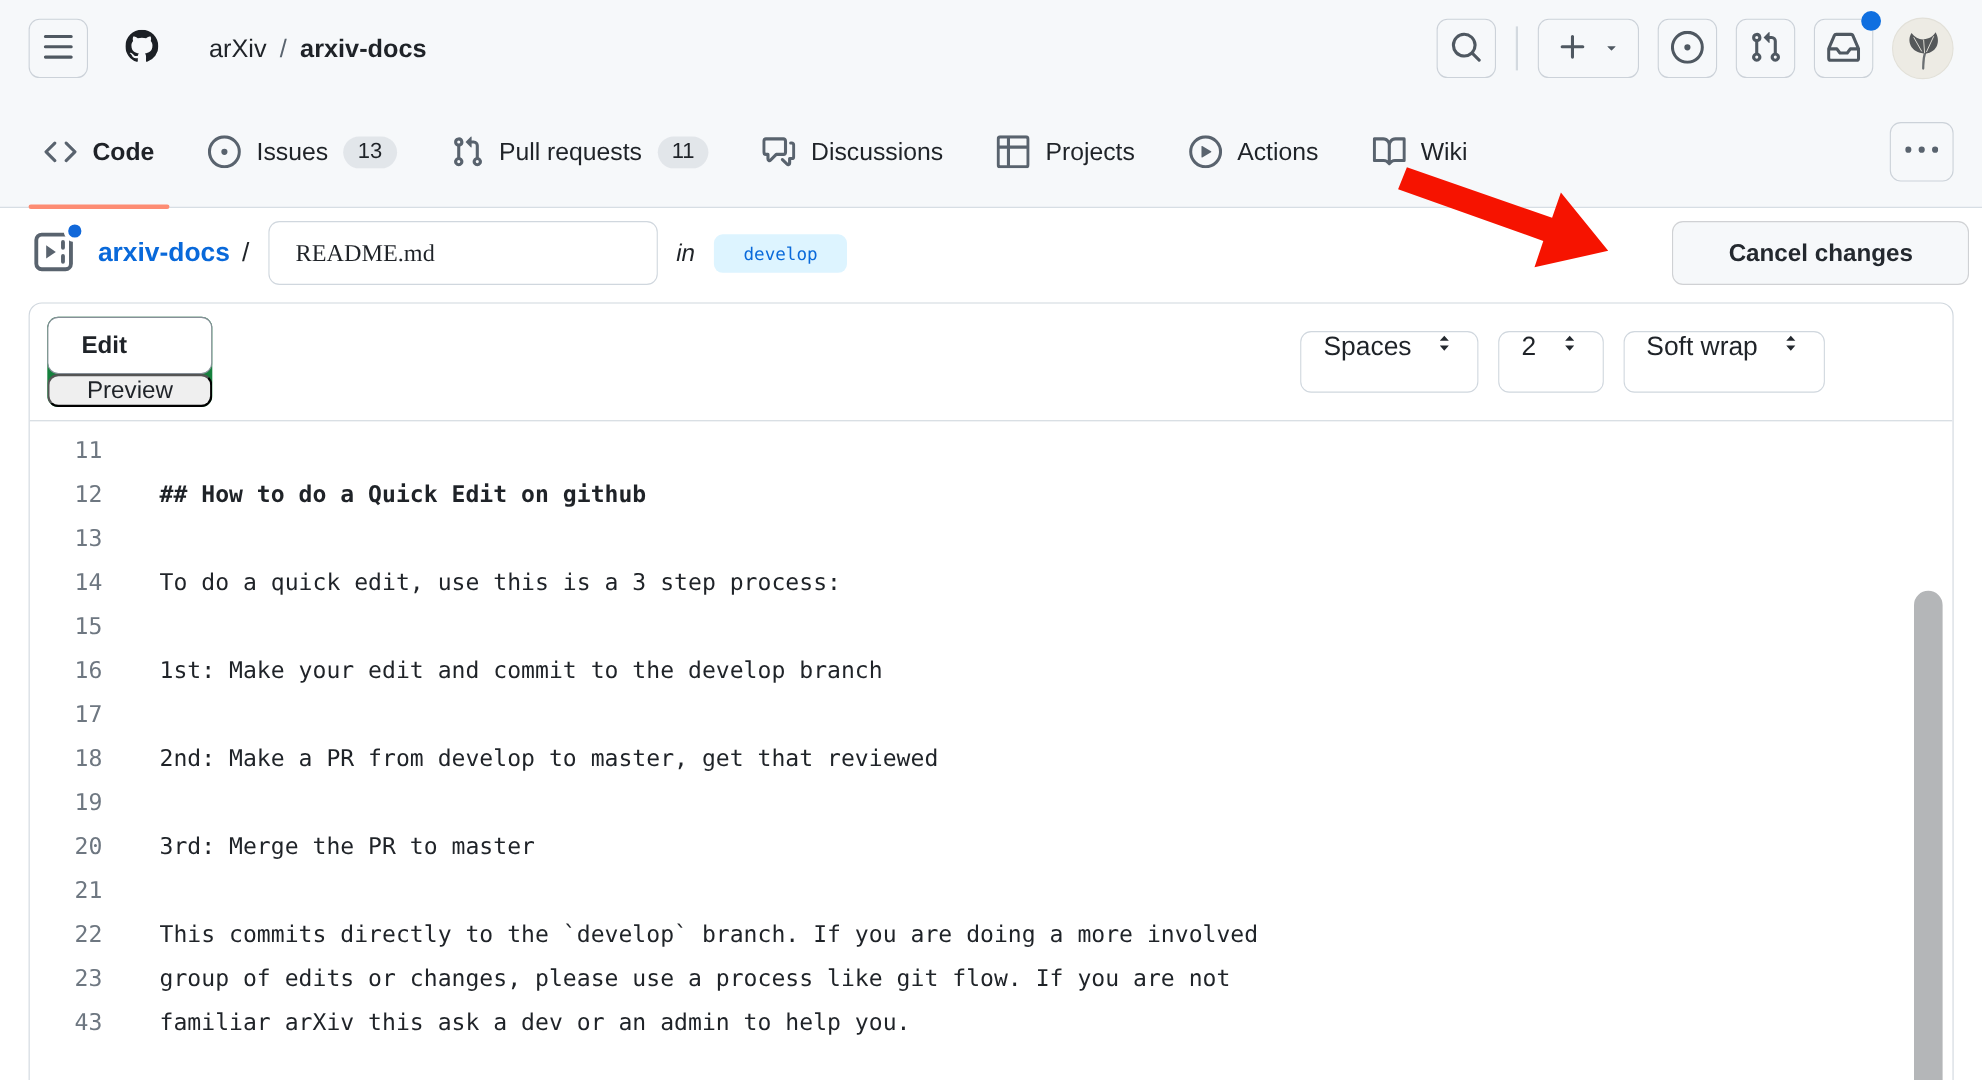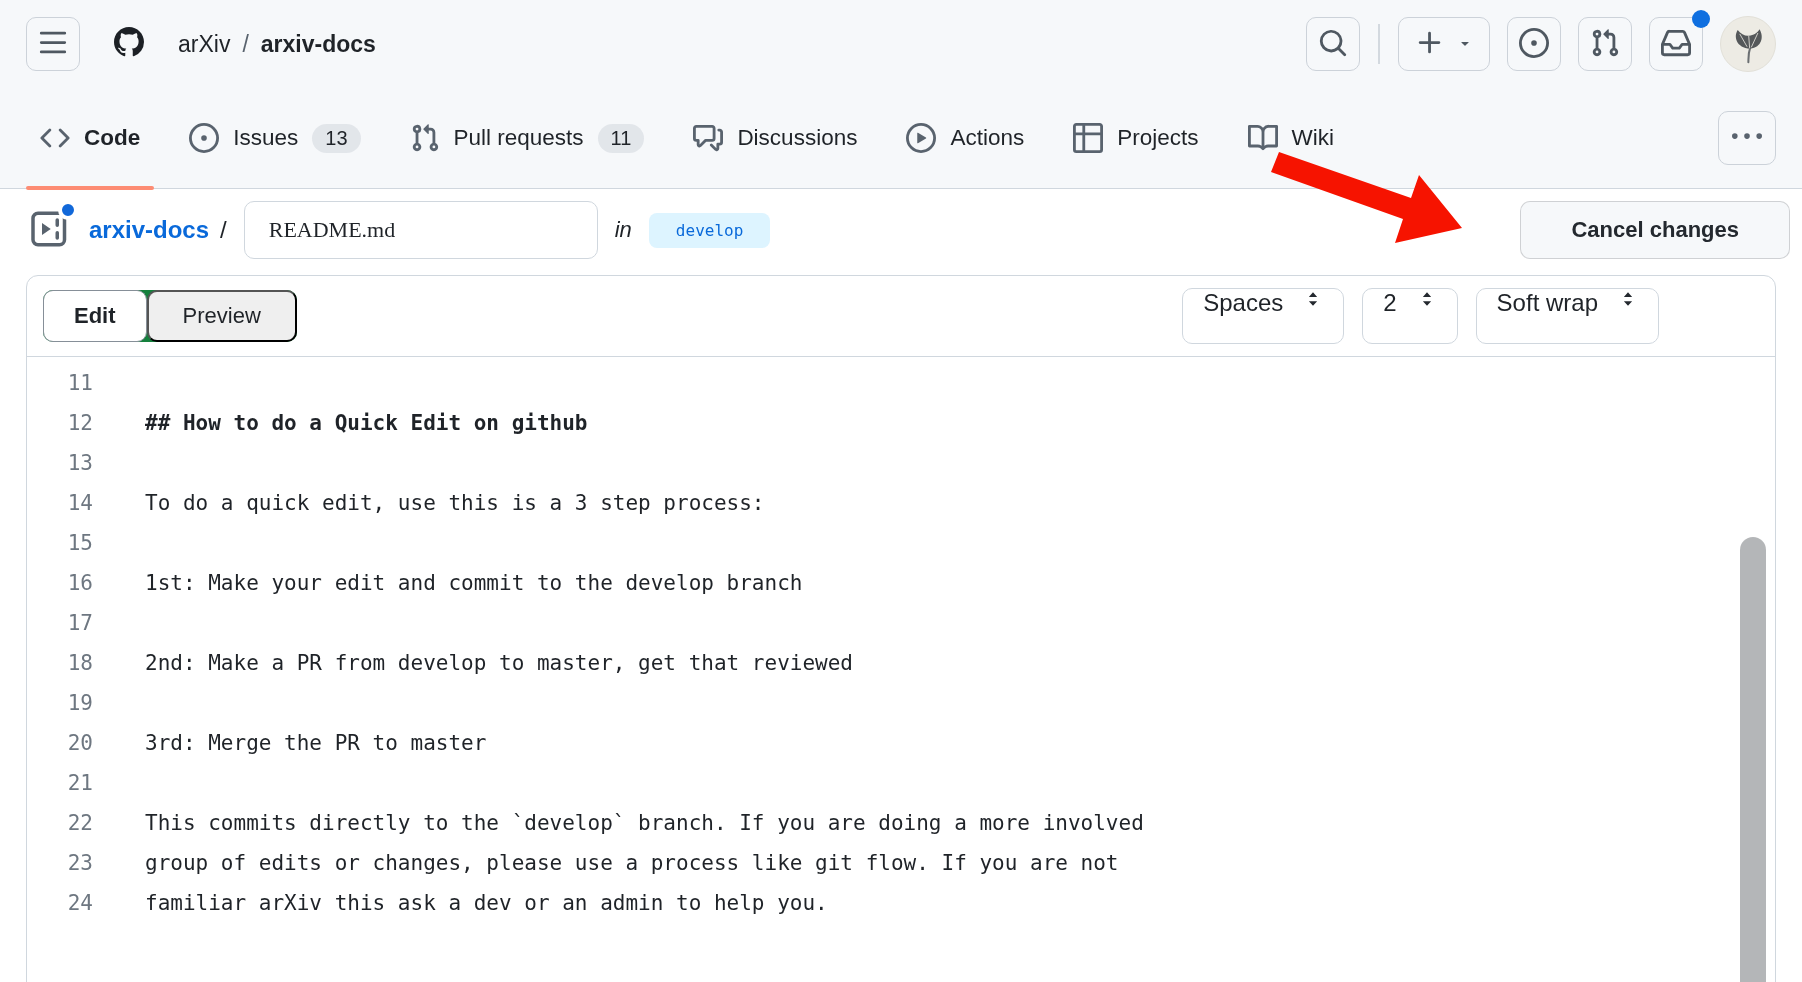--- a/index.html
+++ b/index.html
@@ -18,21 +18,21 @@
   .app{position:relative;width:1802px;height:982px;overflow:hidden;background:#fff;}
 
   
   .site-header{background:var(--header-bg);border-bottom:1.5px solid var(--border);}
   .header-top{height:88px;display:flex;align-items:center;padding:0 26px;gap:20px;}
   .icon-btn{width:54px;height:54px;flex:none;border:1.5px solid #ccd2d9;border-radius:10px;background:transparent;
             display:flex;align-items:center;justify-content:center;color:#4f5861;cursor:pointer;}
   .icon-btn svg{width:30px;height:30px;fill:currentColor;}
   .gh-logo{width:58px;height:58px;flex:none;display:flex;align-items:center;justify-content:center;cursor:pointer;}
   .gh-logo svg{width:58px;height:58px;fill:#1c2025;}
-  .breadcrumb{display:flex;align-items:center;gap:12px;font-size:23px;margin-left:0;}
+  .breadcrumb{display:flex;align-items:center;gap:12px;font-size:23px;margin-left:12px;}
   .crumb-owner{color:var(--fg);cursor:pointer;}
   .crumb-sep{color:#59636e;}
   .crumb-repo{color:var(--fg);font-weight:700;cursor:pointer;}
   .header-right{margin-left:auto;display:flex;align-items:center;gap:17px;}
   .v-divider{width:2px;height:40px;background:#d3d9df;margin:0 1px;}
   .plus-btn{width:92px;gap:12px;}
   .inbox-wrap{position:relative;}
   .notif-dot{position:absolute;top:-7px;right:-7px;width:18px;height:18px;border-radius:50%;background:#0f6fe0;}
   .avatar{width:56px;height:56px;border-radius:50%;background:#edebe4;border:1px solid #e2e0d8;overflow:hidden;
           display:flex;align-items:center;justify-content:center;cursor:pointer;}
@@ -68,21 +68,21 @@
   .btn{height:58px;border-radius:10px;font-size:22px;font-weight:600;display:flex;align-items:center;
        font-family:"Liberation Sans",sans-serif;cursor:pointer;}
   .btn-secondary{background:var(--header-bg);border:1.5px solid rgba(31,35,40,.18);color:#24292f;padding:0 50px;}
   .btn-primary{background:var(--accent);color:#fff;border:none;padding:0 42px;}
   .annotation-box{border:9px solid var(--annot);border-radius:8px;padding:14px 13px;}
 
   
   .editor-shell{margin:0 26px;border:1.5px solid var(--border);border-radius:12px;height:720px;
                 position:relative;overflow:hidden;background:#fff;}
   .editor-toolbar{display:flex;align-items:center;padding:12px 16px;border-bottom:1.5px solid var(--border);}
-  .segmented{background:#15803d;border-radius:10px;display:flex;align-items:stretch;}
+  .segmented{background:#15803d;border-radius:10px;display:flex;align-items:stretch;flex-direction:column;}
   .seg{padding:0 34px;font-size:22px;color:var(--fg);display:flex;align-items:center;cursor:pointer;border-radius:10px;}
   .seg.seg-active{background:#fff;border:1.5px solid #868f98;padding:12px 30px;font-weight:700;}
   .toolbar-right{margin-left:auto;display:flex;gap:18px;padding-right:100px;}
   .select-btn{height:56px;border:1.5px solid var(--border);border-radius:10px;background:#fff;display:flex;
               align-items:flex-start;gap:20px;padding:0 20px;font-size:24px;color:var(--fg);cursor:pointer;
               font-family:"Liberation Sans",sans-serif;}
   .select-btn svg{width:20px;height:20px;fill:#24292f;}
   .code-area{font-family:"DejaVu Sans Mono","Liberation Mono",monospace;font-size:21px;padding-top:6px;cursor:text;}
   .code-row{display:flex;height:40px;line-height:40px;}
   .gutter{width:66px;text-align:right;color:#6e7781;flex:none;}
@@ -191,32 +191,32 @@
           <span class="tab-icon">
             <svg viewBox="0 0 16 16" fill="currentColor" style="width: 30px; height: 30px;">
               <path d="M1.75 1h8.5c.966 0 1.75.784 1.75 1.75v5.5A1.75 1.75 0 0 1 10.25 10H7.061l-2.574 2.573A1.458 1.458 0 0 1 2 11.543V10h-.25A1.75 1.75 0 0 1 0 8.25v-5.5C0 1.784.784 1 1.75 1ZM1.5 2.75v5.5c0 .138.112.25.25.25h1a.75.75 0 0 1 .75.75v2.19l2.72-2.72a.749.749 0 0 1 .53-.22h3.5a.25.25 0 0 0 .25-.25v-5.5a.25.25 0 0 0-.25-.25h-8.5a.25.25 0 0 0-.25.25Zm13 2a.25.25 0 0 0-.25-.25h-.5a.75.75 0 0 1 0-1.5h.5c.966 0 1.75.784 1.75 1.75v5.5A1.75 1.75 0 0 1 14.25 12H14v1.543a1.458 1.458 0 0 1-2.487 1.03L9.22 12.28a.749.749 0 0 1 .326-1.275.749.749 0 0 1 .734.215l2.22 2.22v-2.19a.75.75 0 0 1 .75-.75h1a.25.25 0 0 0 .25-.25Z"></path>
             </svg>
           </span>
           <span class="tab-label">Discussions</span>
         </div>
         <div class="tab">
           <span class="tab-icon">
             <svg viewBox="0 0 16 16" fill="currentColor" style="width: 30px; height: 30px;">
+              <path d="M0 1.75C0 .784.784 0 1.75 0h12.5C15.216 0 16 .784 16 1.75v12.5A1.75 1.75 0 0 1 14.25 16H1.75A1.75 1.75 0 0 1 0 14.25ZM6.5 6.5v8h7.75a.25.25 0 0 0 .25-.25V6.5Zm8-1.5V1.75a.25.25 0 0 0-.25-.25H6.5V5Zm-9.5 0V1.5H1.75a.25.25 0 0 0-.25.25V5Zm-3.5 1.5v7.75c0 .138.112.25.25.25H5v-8Z"></path>
+            </svg>
+          </span>
+          <span class="tab-label">Projects</span>
+        </div>
+        <div class="tab">
+          <span class="tab-icon">
+            <svg viewBox="0 0 16 16" fill="currentColor" style="width: 30px; height: 30px;">
               <path d="M8 0a8 8 0 1 1 0 16A8 8 0 0 1 8 0ZM1.5 8a6.5 6.5 0 1 0 13 0 6.5 6.5 0 0 0-13 0Zm4.879-2.773 4.264 2.559a.25.25 0 0 1 0 .428l-4.264 2.559A.25.25 0 0 1 6 10.559V5.442a.25.25 0 0 1 .379-.215Z"></path>
             </svg>
           </span>
           <span class="tab-label">Actions</span>
-        </div>
-        <div class="tab">
-          <span class="tab-icon">
-            <svg viewBox="0 0 16 16" fill="currentColor" style="width: 30px; height: 30px;">
-              <path d="M0 1.75C0 .784.784 0 1.75 0h12.5C15.216 0 16 .784 16 1.75v12.5A1.75 1.75 0 0 1 14.25 16H1.75A1.75 1.75 0 0 1 0 14.25ZM6.5 6.5v8h7.75a.25.25 0 0 0 .25-.25V6.5Zm8-1.5V1.75a.25.25 0 0 0-.25-.25H6.5V5Zm-9.5 0V1.5H1.75a.25.25 0 0 0-.25.25V5Zm-3.5 1.5v7.75c0 .138.112.25.25.25H5v-8Z"></path>
-            </svg>
-          </span>
-          <span class="tab-label">Projects</span>
         </div>
         <div class="tab">
           <span class="tab-icon">
             <svg viewBox="0 0 16 16" fill="currentColor" style="width: 30px; height: 30px;">
               <path d="M0 1.75A.75.75 0 0 1 .75 1h4.253c1.227 0 2.317.59 3 1.501A3.743 3.743 0 0 1 11.006 1h4.245a.75.75 0 0 1 .75.75v10.5a.75.75 0 0 1-.75.75h-4.507a2.25 2.25 0 0 0-1.591.659l-.622.621a.75.75 0 0 1-1.06 0l-.622-.621A2.25 2.25 0 0 0 5.258 13H.75a.75.75 0 0 1-.75-.75Zm7.251 10.324.004-5.073-.002-2.253A2.25 2.25 0 0 0 5.003 2.5H1.5v9h3.757a3.75 3.75 0 0 1 1.994.574ZM8.755 4.75l-.004 7.322a3.752 3.752 0 0 1 1.992-.572H14.5v-9h-3.495a2.25 2.25 0 0 0-2.25 2.25Z"></path>
             </svg>
           </span>
           <span class="tab-label">Wiki</span>
         </div>
         <button class="kebab-btn">
@@ -321,21 +321,21 @@
         </div>
         <div class="code-row">
           <span class="gutter">22</span>
           <span class="code-text">This commits directly to the `develop` branch. If you are doing a more involved</span>
         </div>
         <div class="code-row">
           <span class="gutter">23</span>
           <span class="code-text">group of edits or changes, please use a process like git flow. If you are not</span>
         </div>
         <div class="code-row">
-          <span class="gutter">24</span>
+          <span class="gutter">43</span>
           <span class="code-text">familiar arXiv this ask a dev or an admin to help you.</span>
         </div>
       </div>
     <div class="scroll-thumb"></div>
   </div>
 
   <svg class="annot-overlay" viewBox="0 0 1802 982">
     <polygon points="1279,152 1411,198 1419,175 1462,228 1395,243 1403,219 1271,172" fill="var(--annot)"></polygon>
   </svg>
 

